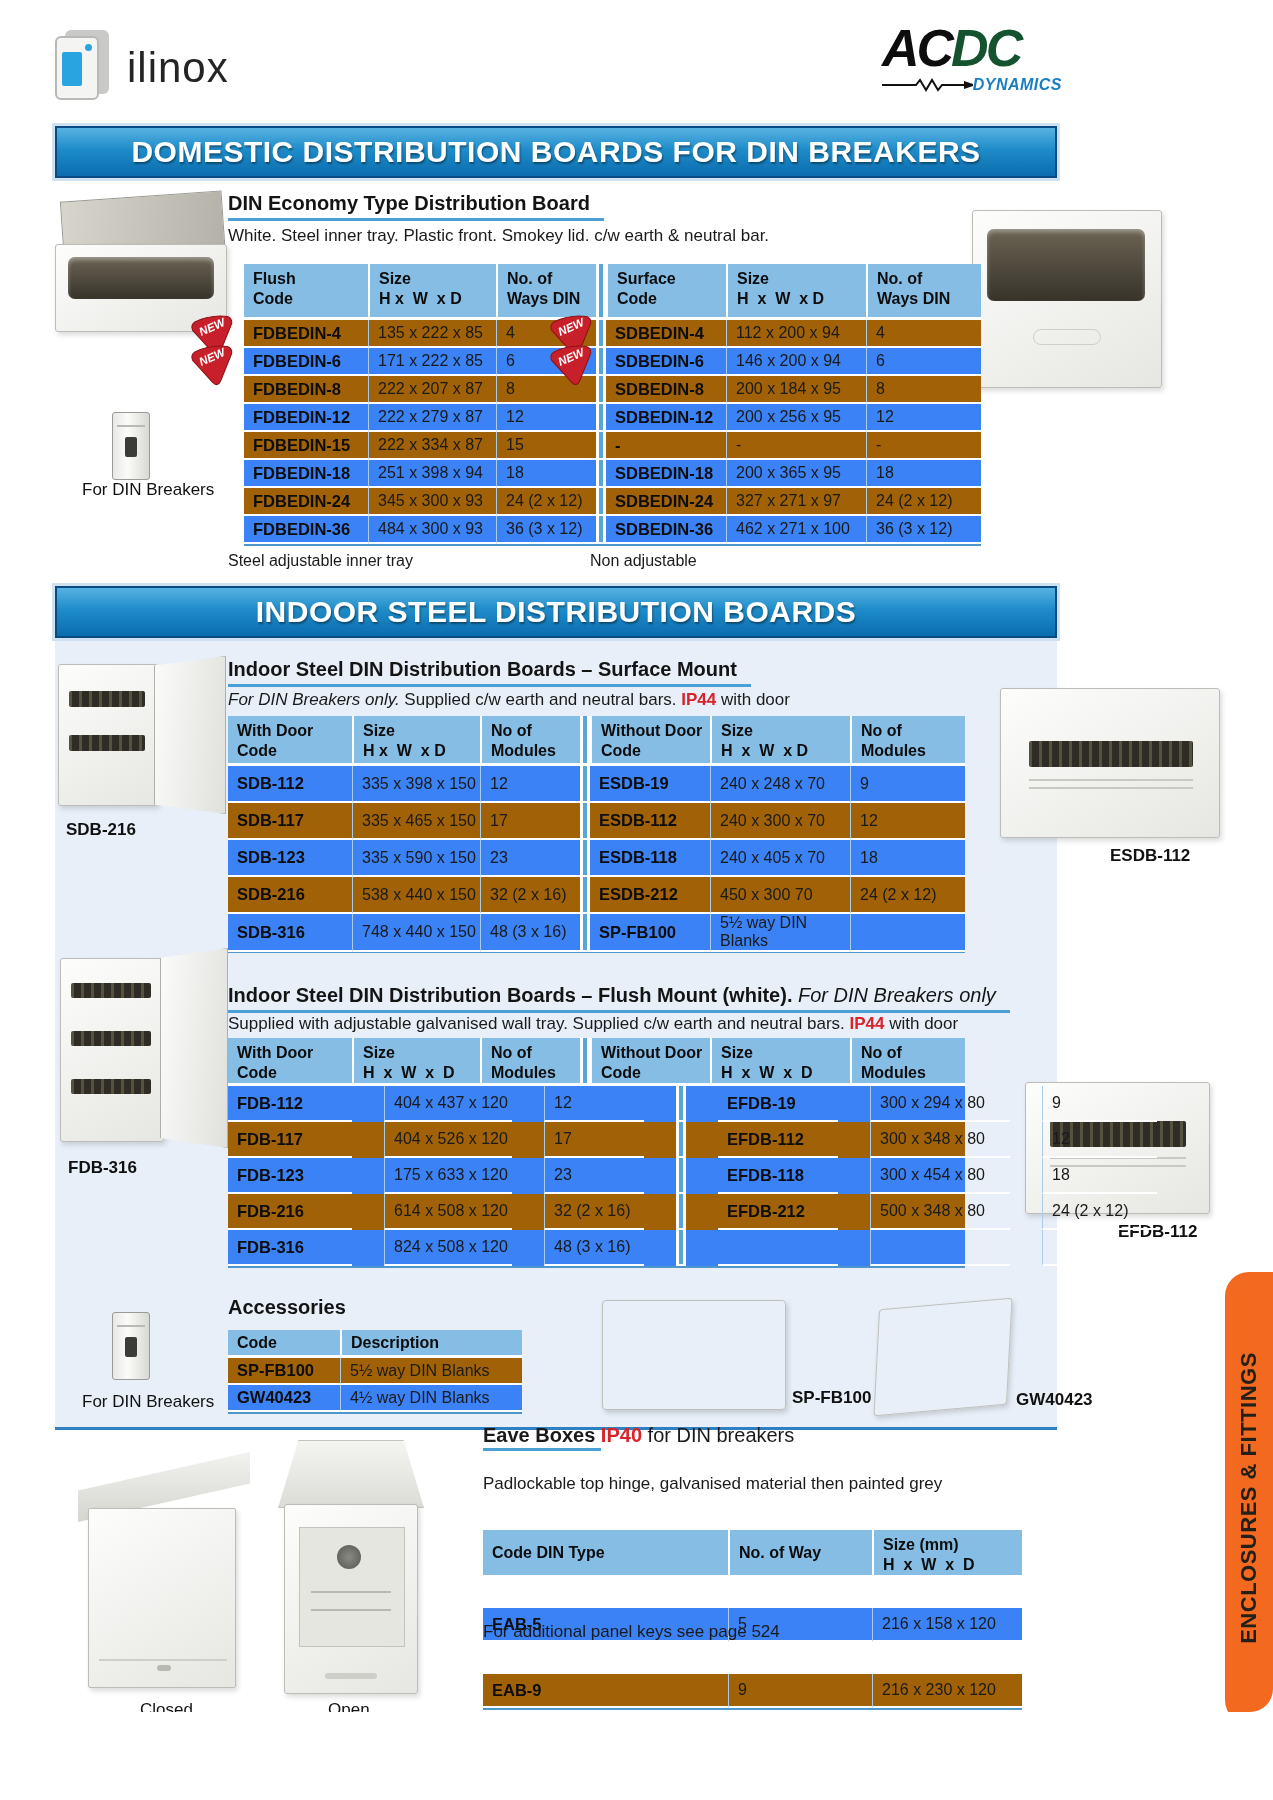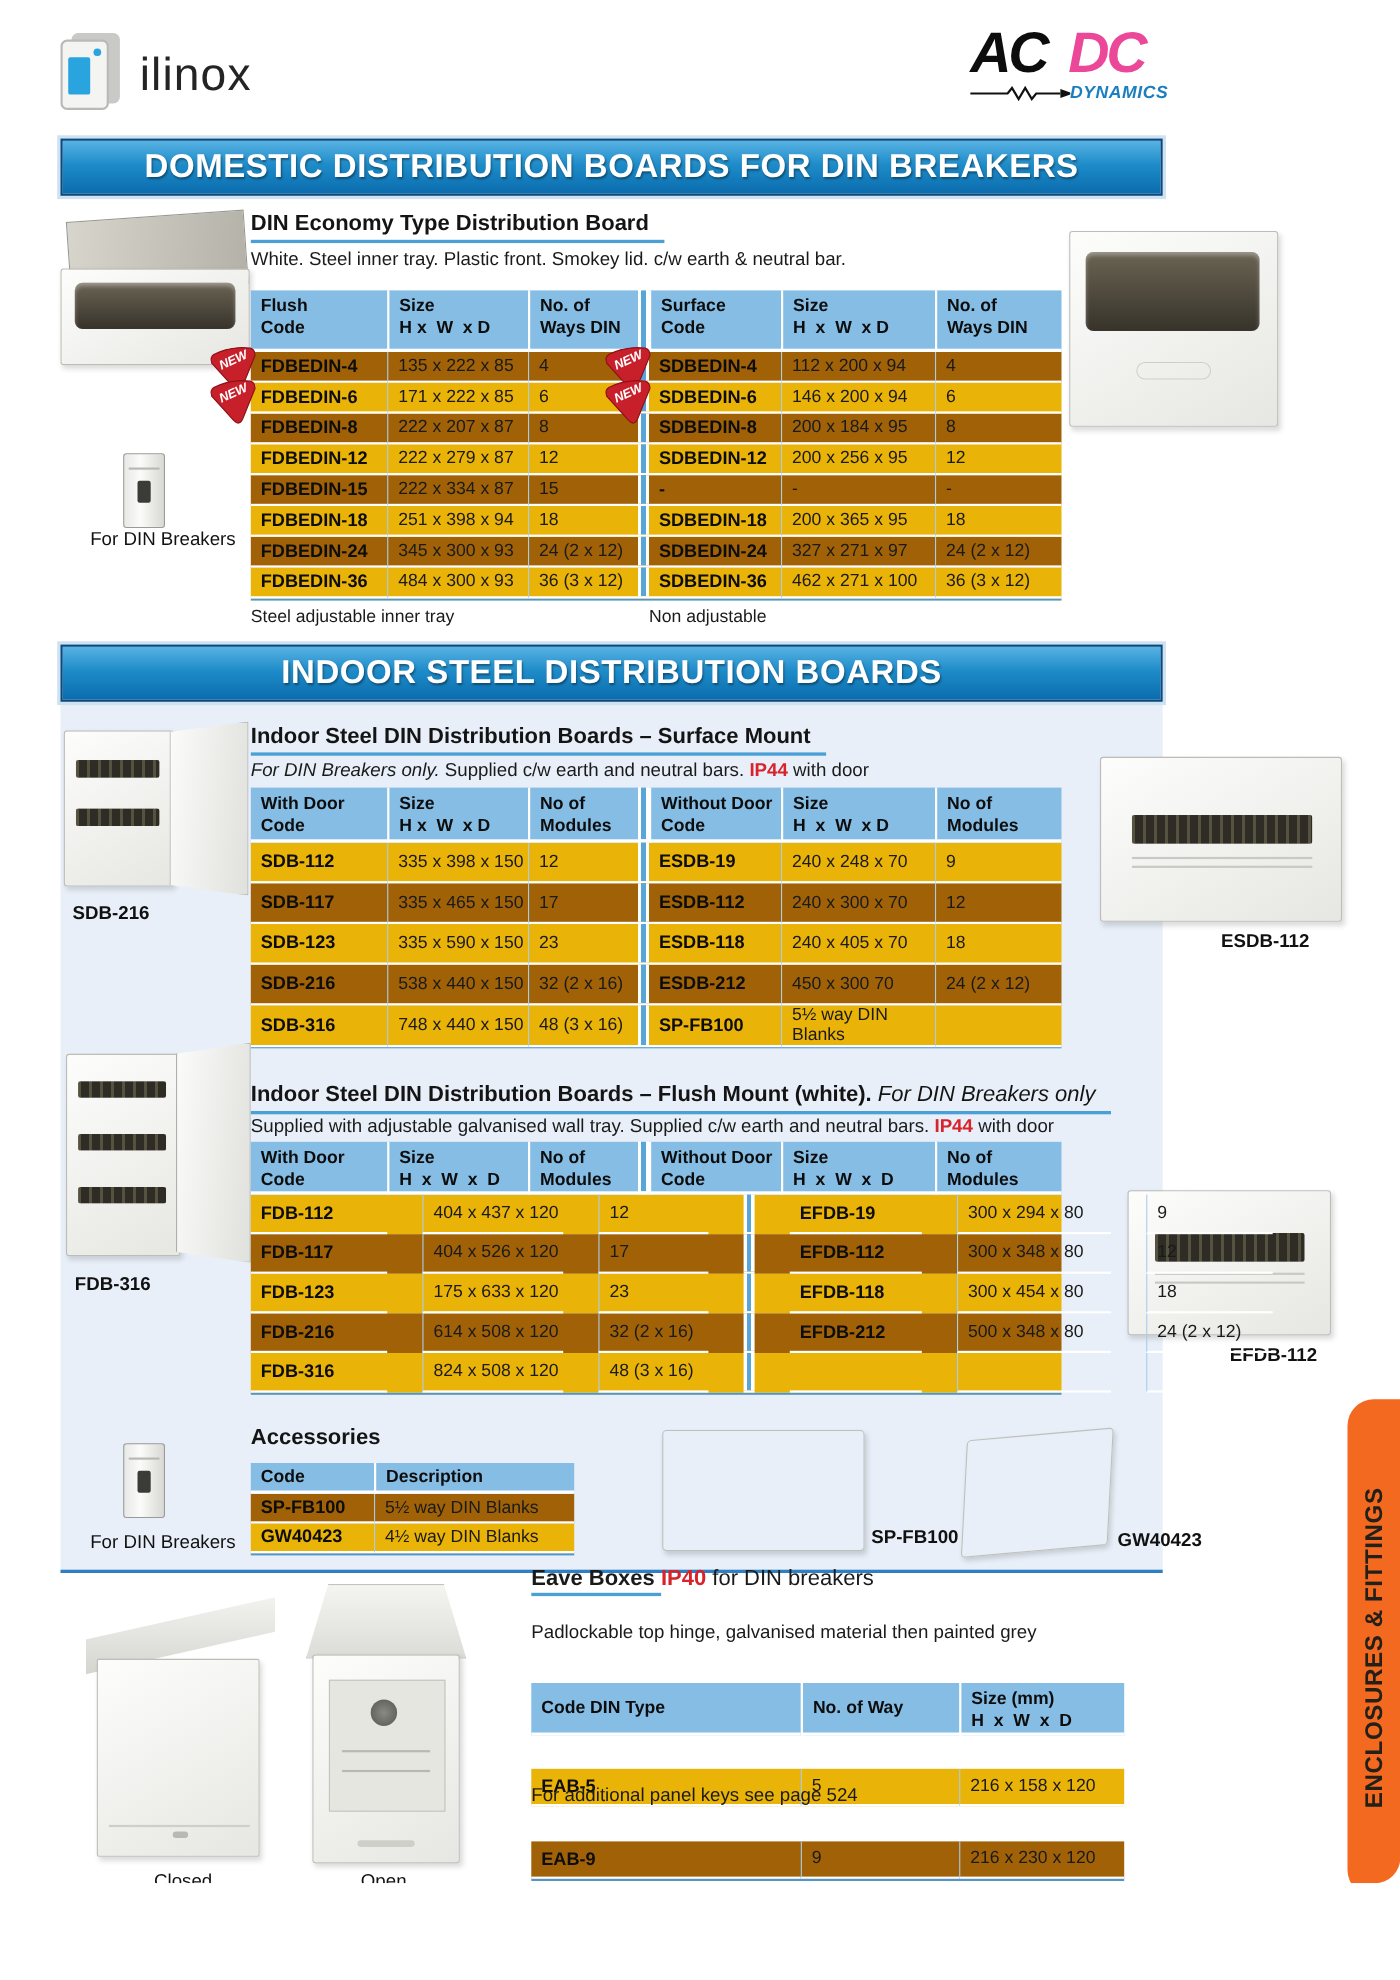--- a/index.html
+++ b/index.html
@@ -33,38 +33,38 @@
   .th.vc{display:flex;align-items:center;padding-top:0;}
   .thead>div+div{border-left:2px solid #fff;}
   .td{font-size:16px;display:flex;align-items:center;padding-left:9px;
       box-sizing:border-box;border-bottom:2px solid #fff;}
   .td.b{font-weight:bold;font-size:16.5px;color:#0d0d0d;}
   .trow .td:nth-child(2),.trow .td:nth-child(3),
   .trow .td:nth-child(6),.trow .td:nth-child(7){border-left:1px solid #a9cde9;}
   .g2 .td:nth-child(2),.g3 .td:nth-child(2),.g3 .td:nth-child(3){border-left:1px solid #a9cde9;}
   .divc{background:linear-gradient(to right,#fff 3px,#58a5d8 3px,#58a5d8 7px,#fff 7px) !important;
         border-left:none !important;padding:0;}
-  .row-w{background:#eab308;}
+  .row-w{background:#3b82f6;}
   .row-t{background:#a16207;}
   .h56{height:56px;} .r28 .trow{height:28px;} .r37 .trow{height:37px;}
   .r36 .trow{height:36px;gap:32px;} .r34 .trow{height:34px;} .r27 .trow{height:27px;}
   .h50{height:50px;} .h48{height:48px;} .h46{height:46px;} .h28{height:28px;}
   .footnotes{position:absolute;font-size:16px;color:#1a1a1a;}
   
   .ilinox{position:absolute;left:55px;top:30px;display:flex;align-items:center;}
   .ilx-icon{width:58px;height:70px;position:relative;}
   .ilx-back{position:absolute;left:10px;top:0;width:44px;height:64px;background:#c9c9c7;border-radius:6px;}
   .ilx-front{position:absolute;left:0;top:6px;width:44px;height:64px;background:#f4f4f2;
      border:2px solid #b9b9b7;border-radius:6px;box-sizing:border-box;}
   .ilx-blue{position:absolute;left:7px;top:22px;width:20px;height:34px;background:#29a4df;border-radius:2px;}
   .ilx-dot{position:absolute;left:30px;top:14px;width:7px;height:7px;background:#29a4df;border-radius:50%;}
   .ilx-text{font-size:42px;color:#242424;letter-spacing:1px;margin-left:14px;margin-top:6px;}
   .acdc{position:absolute;left:882px;top:22px;width:180px;}
   .acdc-top{font-size:52px;font-weight:bold;font-style:italic;letter-spacing:-3px;line-height:1;}
-  .acdc-top .ac{color:#0d0d0d;} .acdc-top .dc{color:#ec4899;margin-left:20px;}
+  .acdc-top .ac{color:#0d0d0d;} .acdc-top .dc{color:#14532d;}
   .acdc-sub{display:flex;align-items:center;margin-top:2px;}
   .acdc-sub span{color:#1a7ec0;font-weight:bold;font-style:italic;font-size:16px;letter-spacing:.5px;}
   
   .photo{position:absolute;}
   .whitebox{background:linear-gradient(150deg,#fdfdfc,#e6e6e2);border:1px solid #bdbdb8;
      border-radius:3px;box-sizing:border-box;box-shadow:2px 3px 5px rgba(60,60,60,.18);}
   .smoke{background:linear-gradient(180deg,#6b6454,#37332a);border-radius:7px;
      box-shadow:inset 0 3px 4px rgba(255,255,255,.35);}
   .slots{background:#3a382f;border-radius:2px;
      background-image:repeating-linear-gradient(90deg,#55523f 0 3px,#2e2c24 3px 10px);}
@@ -137,21 +137,21 @@
     <div class="smoke" style="position:absolute;left:12px;top:12px;width:146px;height:42px;"></div>
   </div>
   <div class="breaker" style="left:112px;top:412px;"></div>
   <div class="photo-cap" style="left:82px;top:480px;">For DIN Breakers</div>
 
   <div class="photo whitebox" style="left:972px;top:210px;width:190px;height:178px;">
     <div class="smoke" style="position:absolute;left:14px;top:18px;width:158px;height:72px;"></div>
     <div style="position:absolute;left:60px;top:118px;width:66px;height:14px;border:1px solid #cfcfca;border-radius:8px;"></div>
   </div>
 
-  <div class="tbl g6-wrap" style="left:228px;top:264px;width:737px;">
+  <div class="tbl g6-wrap" style="left:244px;top:264px;width:737px;">
     <div class="thead g6 h56">
       <div class="th">
           <div class="l1">Flush</div>
           <div class="l2">Code</div>
         </div>
       <div class="th">
           <div class="l1">Size</div>
           <div class="l2">H x  W  x D</div>
         </div>
       <div class="th">

